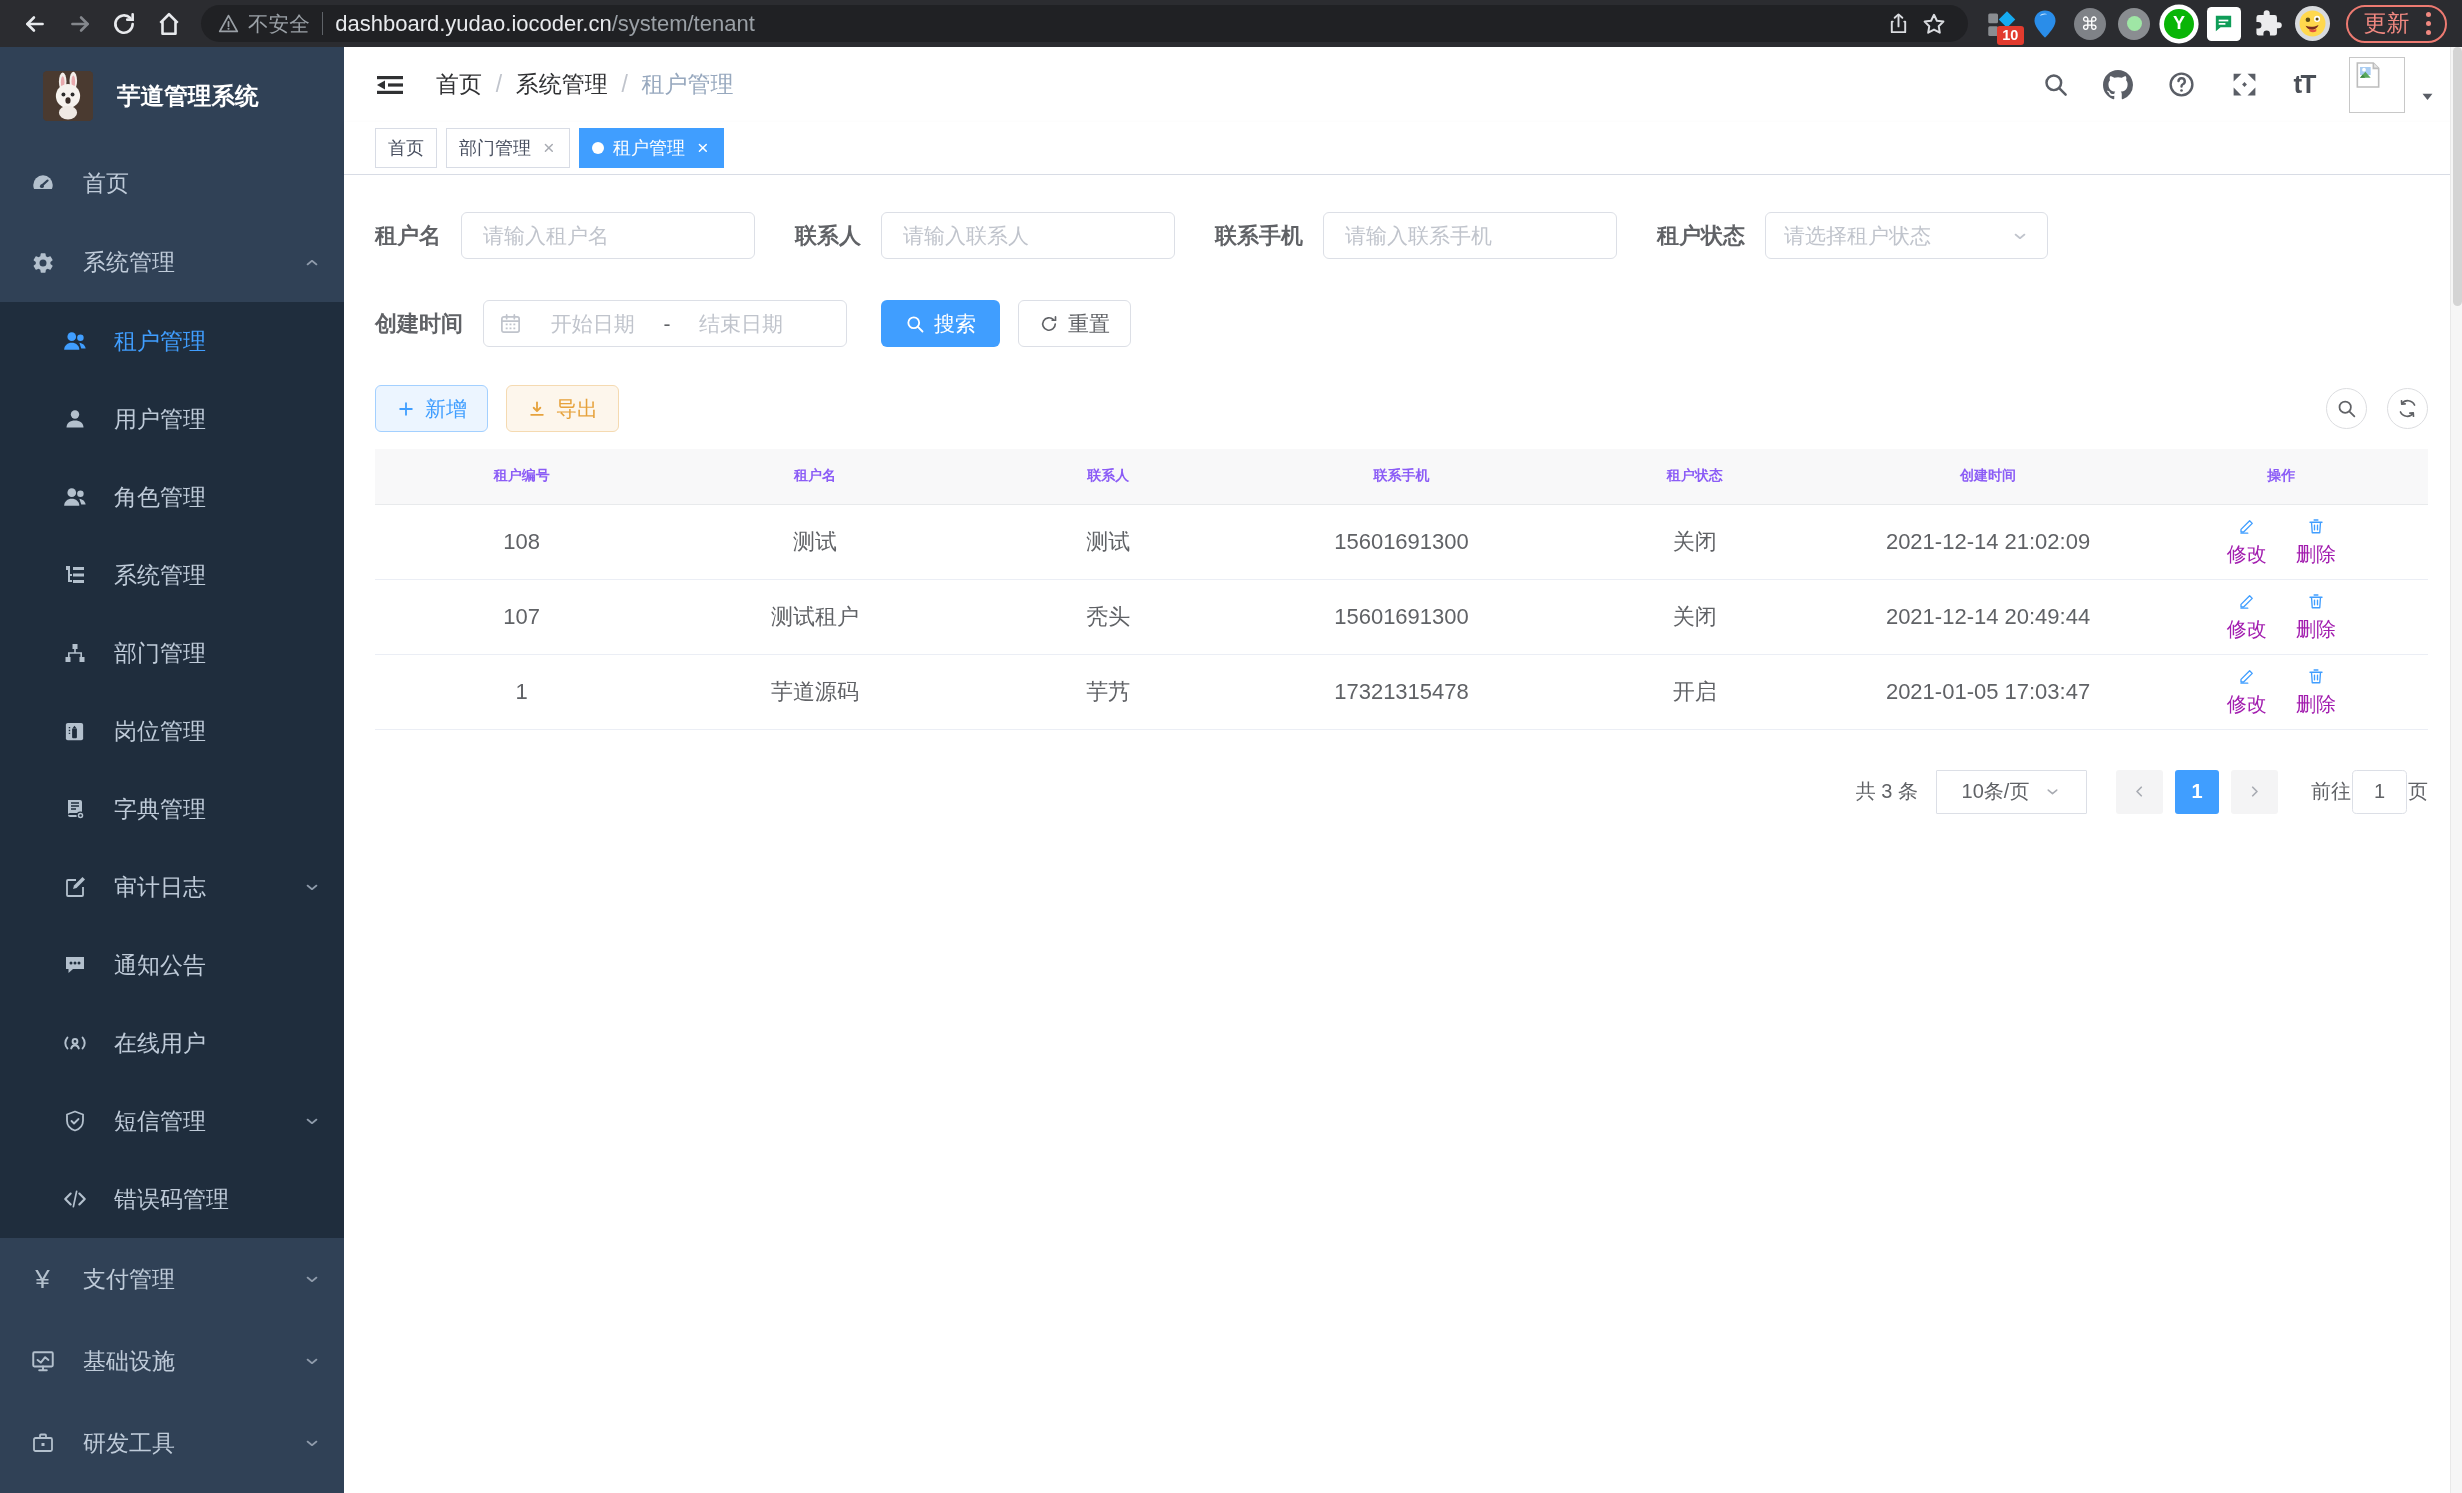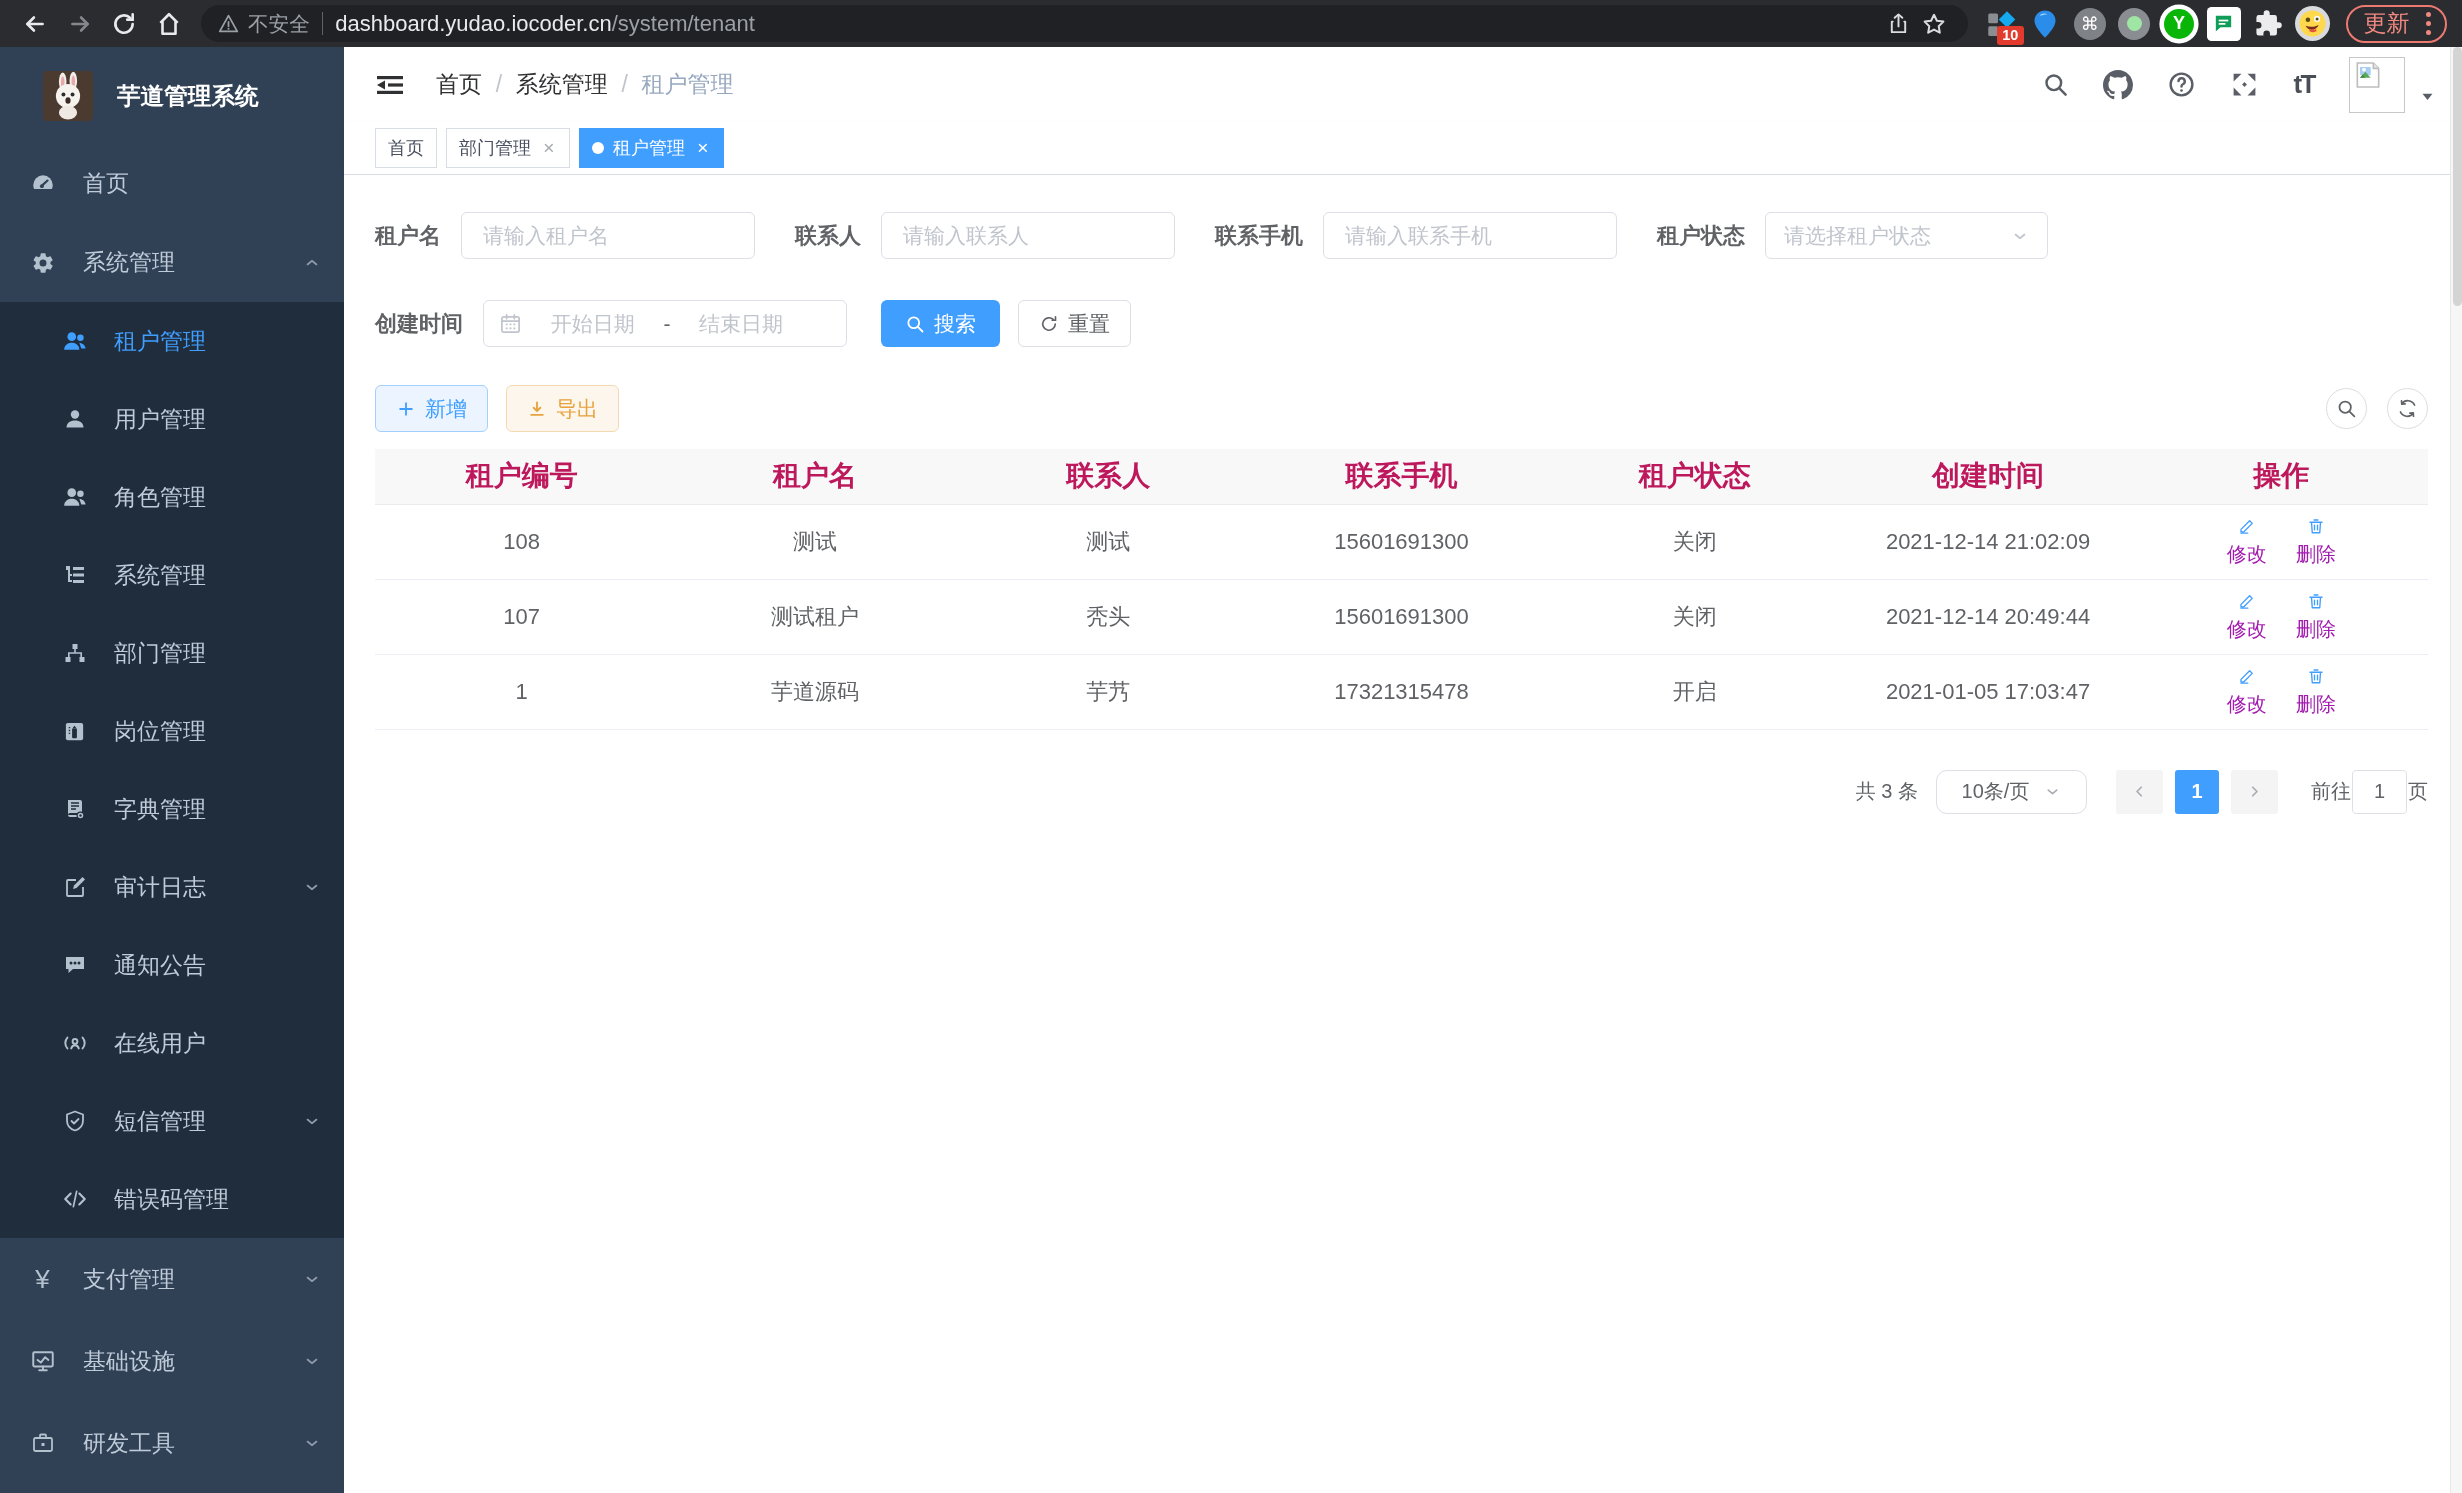--- a/index.html
+++ b/index.html
@@ -115,33 +115,33 @@
   .btn-add { background:#ecf5ff; color:#409eff; border-color:#a3d0ff; padding:0 20px; }
   .btn-export { background:#fdf6ec; color:#e6a23c; border-color:#f5dab1; padding:0 20px; margin-left:18px; }
 
   .toolbar-row { display:flex; align-items:center; margin-top:38px; margin-bottom:17px; }
   .tool-circles { margin-left:auto; display:flex; gap:20px; }
   .circ-btn { width:41px; height:41px; border-radius:50%; border:1.5px solid #dcdde0; background:#fff;
     display:flex; align-items:center; justify-content:center; color:#606266; cursor:pointer; }
 
   
   table.grid { width:100%; border-collapse:collapse; table-layout:fixed; }
-  .grid th { background:#f8f8f9; color:#be185d; font-size:28px; font-weight:bold; height:55px;
+  .grid th { background:#f8f8f9; color:#8b5cf6; font-size:14px; font-weight:bold; height:55px;
     border-bottom:1.5px solid #e8eaec; }
   .grid td { height:75px; color:#606266; font-size:22px; text-align:center;
     border-bottom:1.5px solid #ebeef5; }
   .oplink { color:#a21caf; font-size:20px; display:inline-flex; align-items:center; gap:6px;
     cursor:pointer;flex-direction:column; }
   .oplink + .oplink { margin-left:23px; }
 
   
   .pager { margin-top:40px; display:flex; align-items:center; justify-content:flex-end;
     font-size:20px; color:#606266; }
   .pg-total { margin-right:18px; }
-  .pg-size { width:151px; height:44px; border:1.5px solid #dcdfe6; border-radius:11px;
+  .pg-size { width:151px; height:44px; border:1.5px solid #dcdfe6; border-radius:1px;
     display:flex; align-items:center; justify-content:center; gap:15px; color:#606266;
     margin-right:23px; cursor:pointer; }
   .pg-btn { width:47px; height:44px; background:#f4f4f5; border-radius:3px; display:flex;
     align-items:center; justify-content:center; color:#a8abb2; margin:0 6px; cursor:pointer; }
   .pg-page { width:44px; height:44px; background:#409eff; color:#fff; border-radius:3px;
     display:flex; align-items:center; justify-content:center; font-weight:bold; margin:0 6px; cursor:pointer; }
   .pg-goto { margin-left:27px; display:flex; align-items:center; gap:1px; }
   .pg-input { width:55px; height:44px; border:1.5px solid #dcdfe6; border-radius:4.6px;
     text-align:center; font-size:20px; color:#606266; outline:none; font-family:"Liberation Sans",sans-serif; }
 

